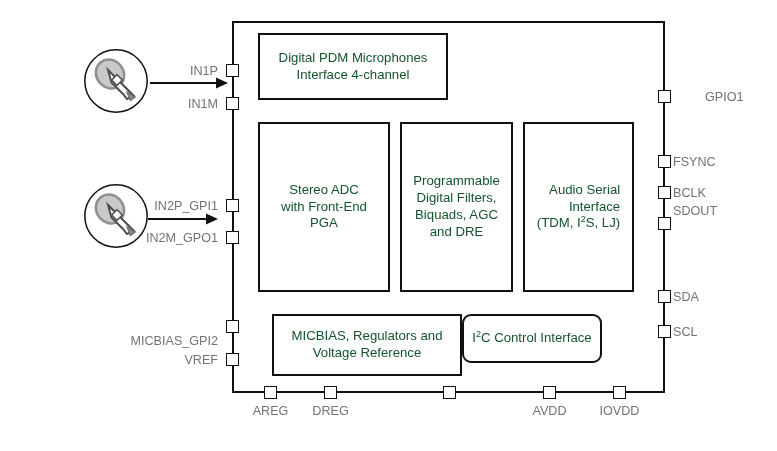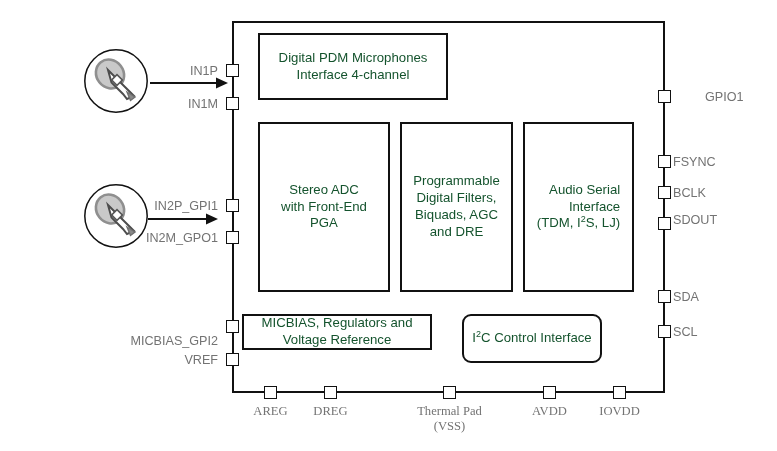--- a/index.html
+++ b/index.html
@@ -62,21 +62,21 @@
   
   .pin-label {
     position: absolute;
     font-size: 12.6px;
     color: #737373;
     white-space: nowrap;
     line-height: 1;
   }
   .pin-label.left  { text-align: right; transform: translate(-100%, -50%); }
   .pin-label.right { text-align: left;  transform: translate(0, -50%); }
-  .pin-label.bottom{ text-align: center; transform: translate(-50%, 0); line-height: 1.22; font-family: Liberation Serif, serif; }
+  .pin-label.bottom{ text-align: center; transform: translate(-50%, 0); line-height: 1.22; }
 
   
   .mic {
     position: absolute;
     width: 66px;
     height: 66px;
   }
   .mic svg { display: block; width: 100%; height: 100%; }
 
   
@@ -108,21 +108,21 @@
   <div class="block" style="left:258px; top:122px; width:132px; height:170px;">
     <span class="blk-text">Stereo ADC
 with Front-End
 PGA</span>
   </div>
 
   <div class="block" style="left:523px; top:122px; width:111px; height:170px;text-align:right;">
     <span class="blk-text">Audio Serial<br>Interface<br>(TDM, I<sup>2</sup>S, LJ)</span>
   </div>
 
-  <div class="block" style="left:242px; top:314px; width:190px; height:36px;">
+  <div class="block" style="left:272px; top:314px; width:190px; height:62px;">
     <span class="blk-text">MICBIAS, Regulators and
 Voltage Reference</span>
   </div>
 
   <div class="block" style="left:462px; top:314px; width:140px; height:49px;border-radius:9px;">
     <span class="blk-text">I<sup>2</sup>C Control Interface</span>
   </div>
 
   <div class="pin" style="left:226px; top:64px;"></div>
   <div class="pin-label left" style="left:218px; top:70.5px;">IN1P</div>
@@ -145,37 +145,35 @@
   <div class="pin" style="left:658px; top:90px;"></div>
   <div class="pin-label right" style="left:673px; top:96.5px;margin-left:32px;">GPIO1</div>
 
   <div class="pin" style="left:658px; top:155px;"></div>
   <div class="pin-label right" style="left:673px; top:161.5px;">FSYNC</div>
 
   <div class="pin" style="left:658px; top:186px;"></div>
   <div class="pin-label right" style="left:673px; top:192.5px;">BCLK</div>
 
   <div class="pin" style="left:658px; top:217px;"></div>
-  <div class="pin-label right" style="left:673px; top:220px;">SDOUT</div>
+  <div class="pin-label right" style="left:673px; top:211px;">SDOUT</div>
 
   <div class="pin" style="left:658px; top:290px;"></div>
   <div class="pin-label right" style="left:673px; top:296.5px;">SDA</div>
 
   <div class="pin" style="left:658px; top:325px;"></div>
   <div class="pin-label right" style="left:673px; top:331.5px;">SCL</div>
 
   <div class="pin" style="left:264px; top:386px;"></div>
   <div class="pin-label bottom" style="left:270.5px; top:404px;">AREG</div>
 
   <div class="pin" style="left:324px; top:386px;"></div>
   <div class="pin-label bottom" style="left:330.5px; top:404px;">DREG</div>
 
   <div class="pin" style="left:443px; top:386px;"></div>
-  <div class="pin-label bottom" style="left:449.5px; top:404px; white-space:pre-line;">Thermal Pad
-(VSS)</div>
 
   <div class="pin" style="left:543px; top:386px;"></div>
   <div class="pin-label bottom" style="left:549.5px; top:404px;">AVDD</div>
 
   <div class="pin" style="left:613px; top:386px;"></div>
   <div class="pin-label bottom" style="left:619.5px; top:404px;">IOVDD</div>
 
   <div class="mic" style="left:83px; top:48px;">
     <svg viewBox="0 0 66 66" xmlns="http://www.w3.org/2000/svg">
       <circle cx="33" cy="33" r="31.2" fill="#ffffff" stroke="#111" stroke-width="1.5"></circle>

